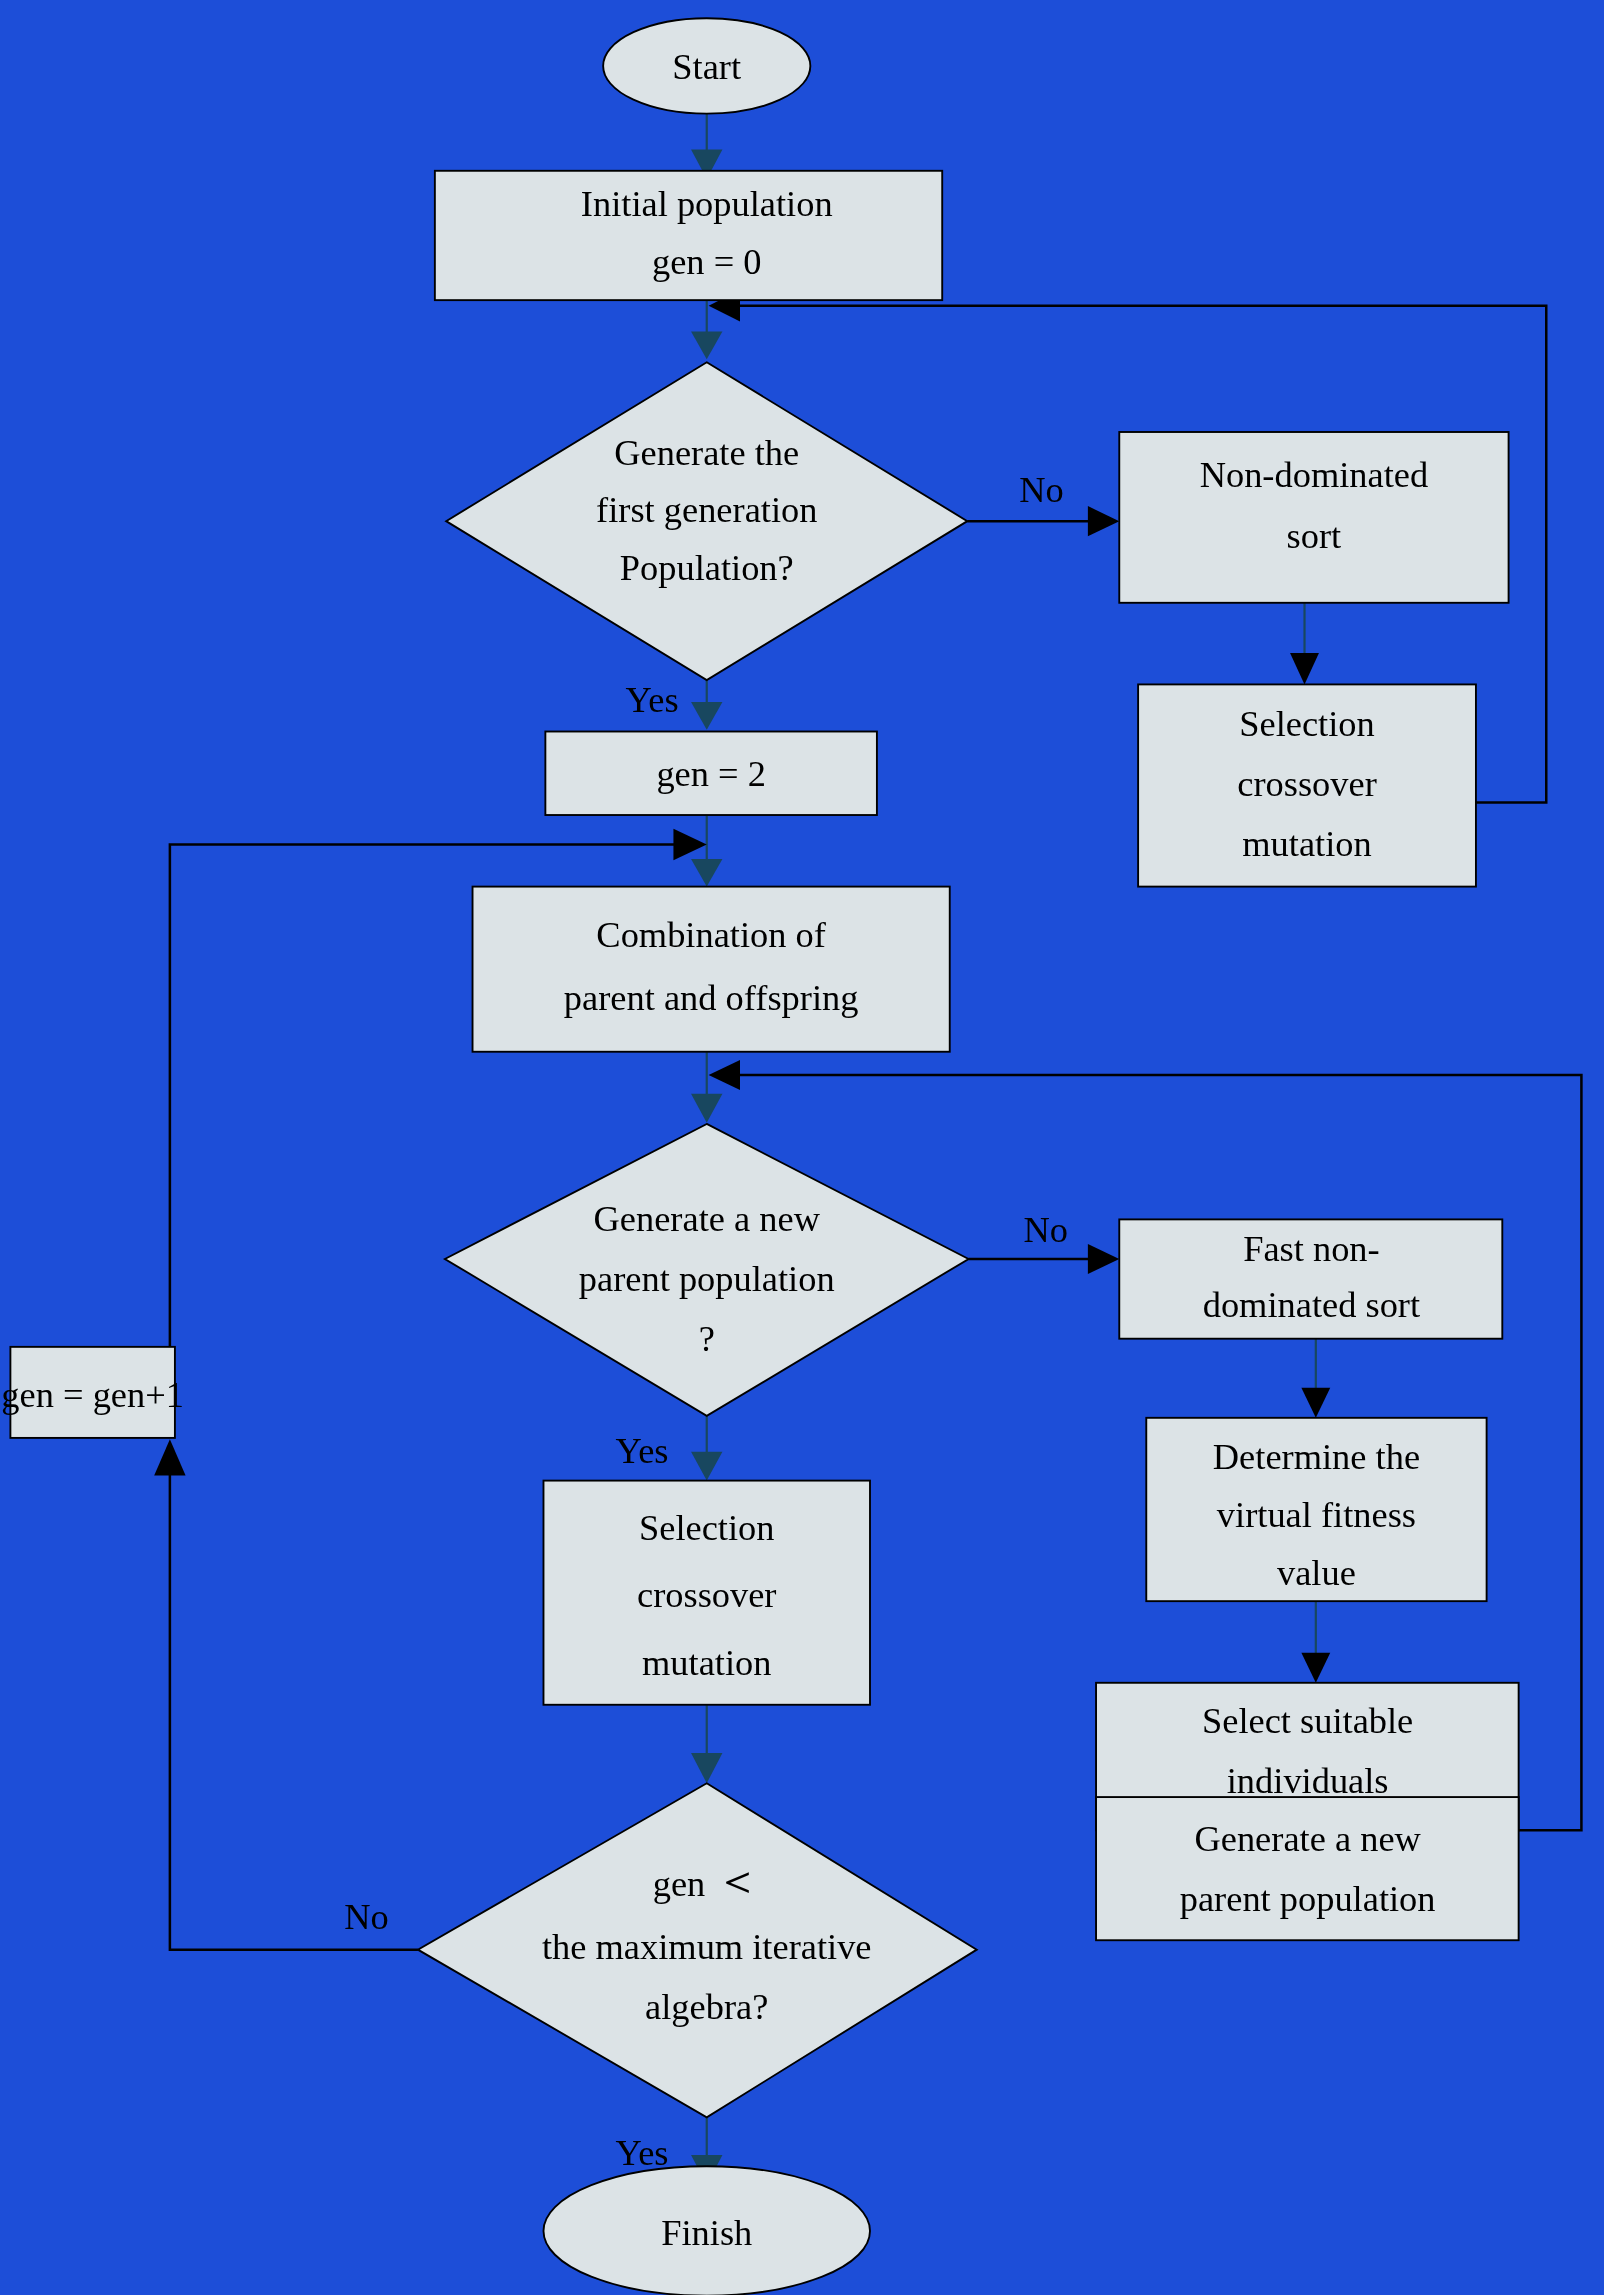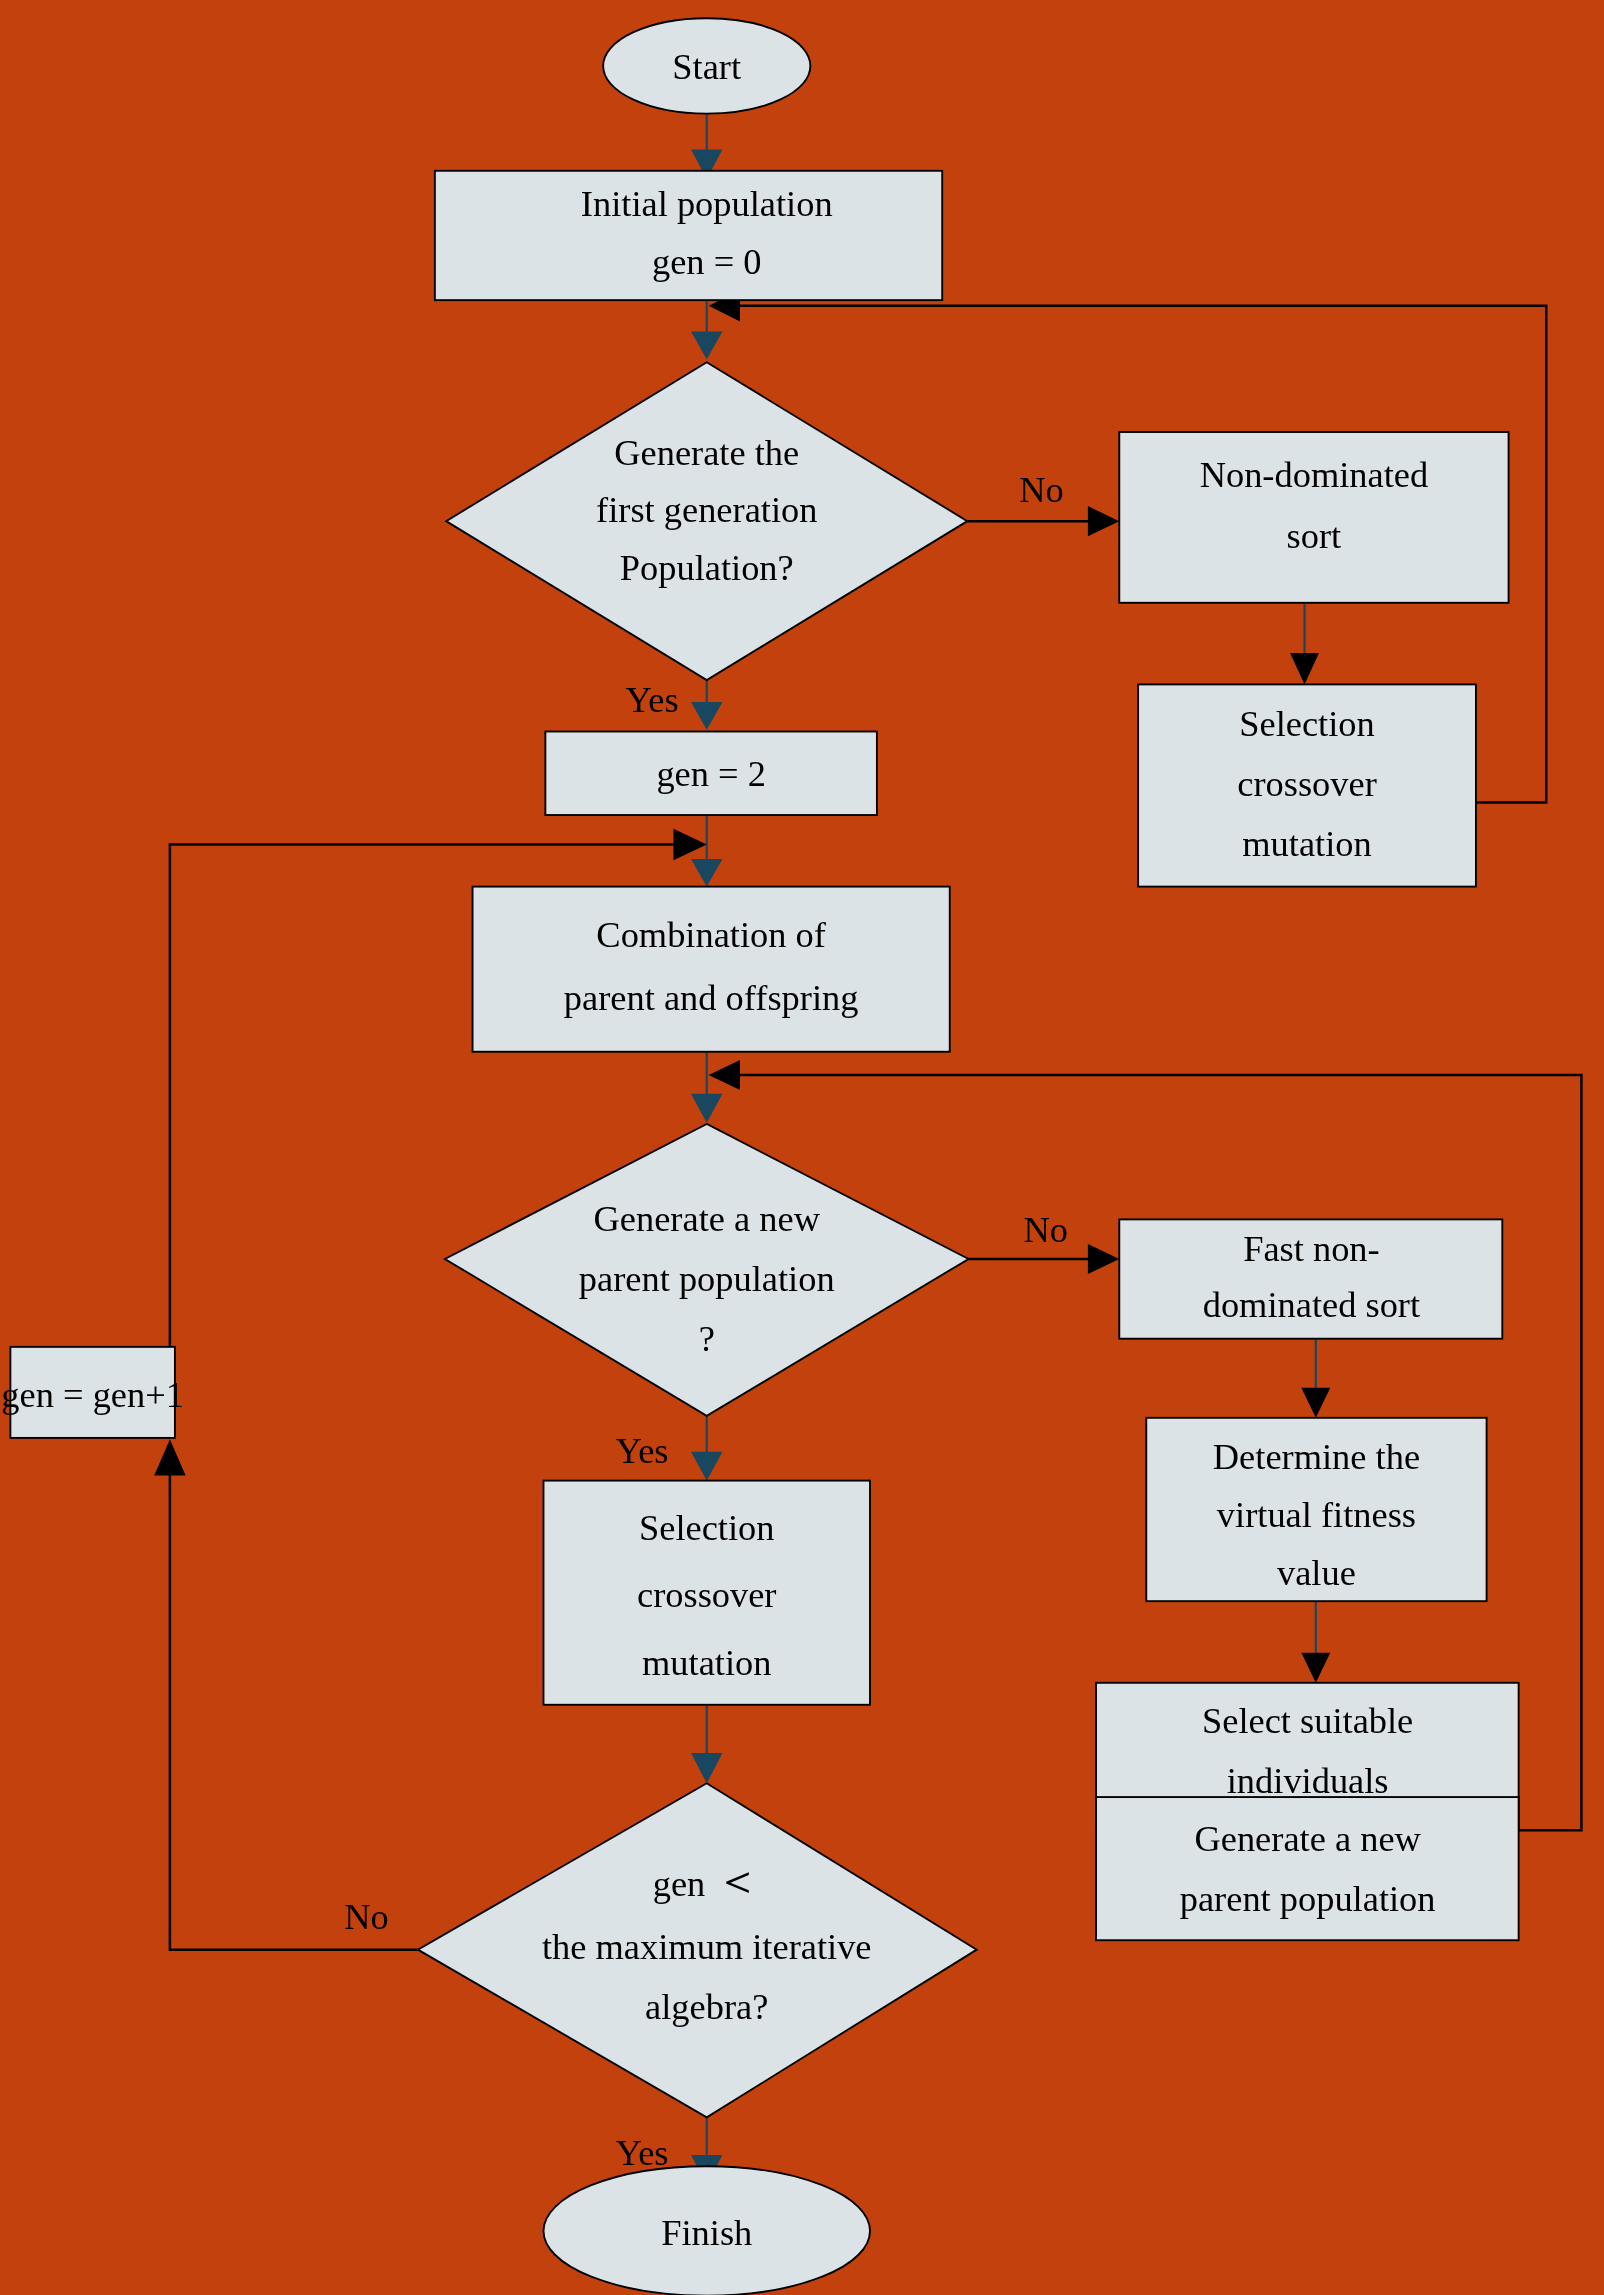--- a/index.html
+++ b/index.html
@@ -1,17 +1,17 @@
 <!DOCTYPE html>
 <html style="font-size:10px"><head>
 <meta charset="utf-8">
 <style>
   html,body{margin:0;padding:0;background:#ffffff;}
   body{font-family:"Liberation Serif","DejaVu Serif",serif;}
-  #stage{position:relative;width:1605px;height:2295px;background:#c2410c;overflow:hidden;}
+  #stage{position:relative;width:1605px;height:2295px;background:#1d4ed8;overflow:hidden;}
   svg{position:absolute;top:0;left:0;width:1605px;height:2295px;}
   .shape{fill:#dce3e6;stroke:#000000;stroke-width:3;}
   .conn{stroke:#000000;stroke-width:4;fill:none;}
   .conn-thin{stroke:#18475f;stroke-width:3.5;fill:none;}
   .head-dark{fill:#18475f;}
   .head-black{fill:#000000;}
   .node-text{font-family:"Liberation Serif","DejaVu Serif",serif;fill:#000;text-anchor:middle;
              font-size:58px;}
   .edge-label{font-family:"Liberation Serif","DejaVu Serif",serif;fill:#000;text-anchor:middle;
              font-size:58px;}

